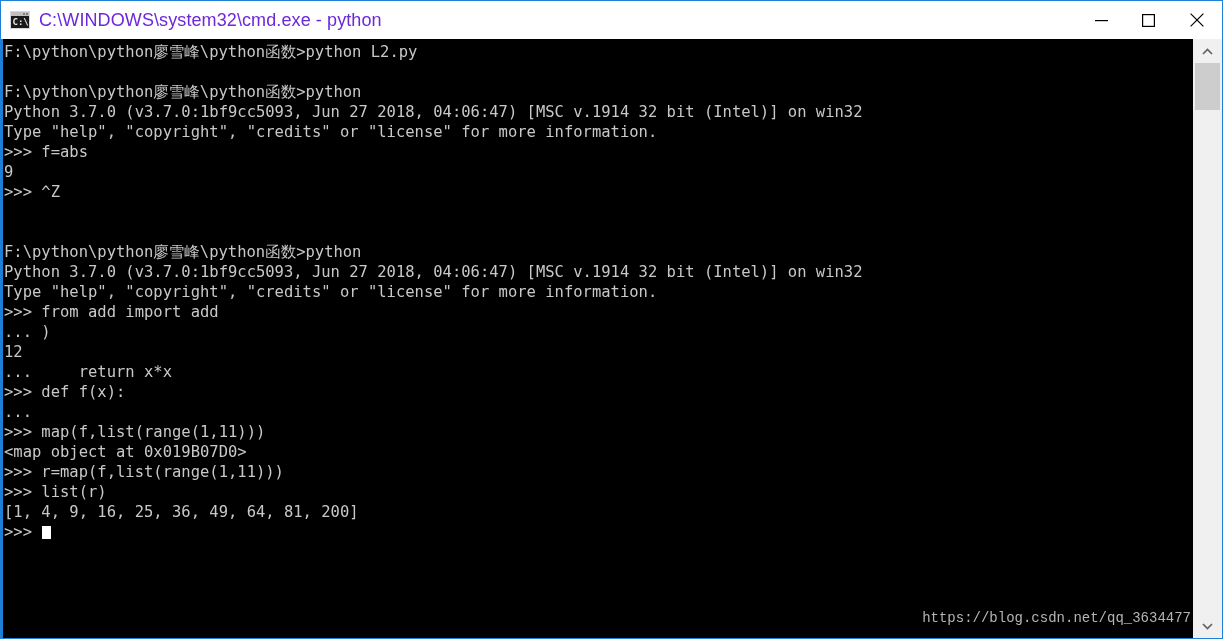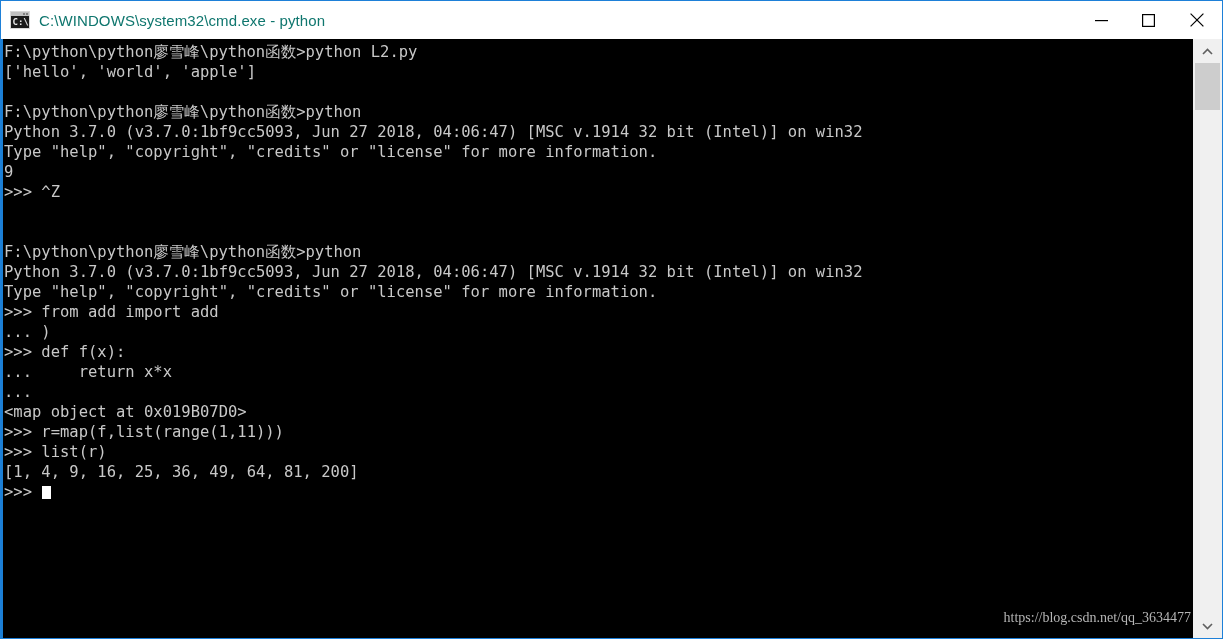--- a/index.html
+++ b/index.html
@@ -51,22 +51,22 @@
   .app-icon {
     width: 20px;
     height: 18px;
     margin-right: 9px;
     flex: 0 0 auto;
     position: relative;
   }
 
   .title-text {
     font-family: "Liberation Sans", sans-serif;
-    font-size: 15px;
-    color: #0f766e;
+    font-size: 18px;
+    color: #6d28d9;
     white-space: nowrap;
     letter-spacing: 0.1px;
   }
 
   .window-controls {
     display: flex;
     align-items: stretch;
     height: 39px;
     flex: 0 0 auto;
   }
@@ -156,21 +156,21 @@
     right: 2px;
     height: 47px;
     background: #cdcdcd;
   }
 
   
   .watermark {
     position: absolute;
     right: 31px;
     bottom: 12px;
-    font-family: Liberation Serif, serif;
+    font-family: Liberation Mono, monospace;
     font-size: 14px;
     color: #b5b5b5;
     white-space: nowrap;
     pointer-events: none;
   }
 </style>
 </head>
 <body>
 
 <div class="window">
@@ -206,37 +206,39 @@
           <line x1="0.6" y1="0.6" x2="13.4" y2="13.4" stroke="#000000" stroke-width="1.2"></line>
           <line x1="13.4" y1="0.6" x2="0.6" y2="13.4" stroke="#000000" stroke-width="1.2"></line>
         </svg>
       </button>
     </div>
   </div>
 
   <div class="console-area">
     <div class="console-text" id="console-text">
         <div class="line">F:\python\python廖雪峰\python函数&gt;python L2.py</div>
-        <div class="line">['hello', 'world', 'apple']</div>
         <div class="line blank">&nbsp;</div>
         <div class="line">F:\python\python廖雪峰\python函数&gt;python</div>
         <div class="line">Python 3.7.0 (v3.7.0:1bf9cc5093, Jun 27 2018, 04:06:47) [MSC v.1914 32 bit (Intel)] on win32</div>
         <div class="line">Type "help", "copyright", "credits" or "license" for more information.</div>
+        <div class="line">&gt;&gt;&gt; f=abs</div>
         <div class="line">9</div>
         <div class="line">&gt;&gt;&gt; ^Z</div>
         <div class="line blank">&nbsp;</div>
         <div class="line blank">&nbsp;</div>
         <div class="line">F:\python\python廖雪峰\python函数&gt;python</div>
         <div class="line">Python 3.7.0 (v3.7.0:1bf9cc5093, Jun 27 2018, 04:06:47) [MSC v.1914 32 bit (Intel)] on win32</div>
         <div class="line">Type "help", "copyright", "credits" or "license" for more information.</div>
         <div class="line">&gt;&gt;&gt; from add import add</div>
         <div class="line">... )</div>
+        <div class="line">12</div>
+        <div class="line">...     return x*x</div>
         <div class="line">&gt;&gt;&gt; def f(x):</div>
-        <div class="line">...     return x*x</div>
         <div class="line">...</div>
+        <div class="line">&gt;&gt;&gt; map(f,list(range(1,11)))</div>
         <div class="line">&lt;map object at 0x019B07D0&gt;</div>
         <div class="line">&gt;&gt;&gt; r=map(f,list(range(1,11)))</div>
         <div class="line">&gt;&gt;&gt; list(r)</div>
         <div class="line">[1, 4, 9, 16, 25, 36, 49, 64, 81, 200]</div>
         <div class="line">&gt;&gt;&gt; <span class="cursor"></span></div>
       </div>
 
     <div class="scrollbar">
       <div class="sb-btn">
         <svg width="11" height="7" viewBox="0 0 11 7" xmlns="http://www.w3.org/2000/svg">

